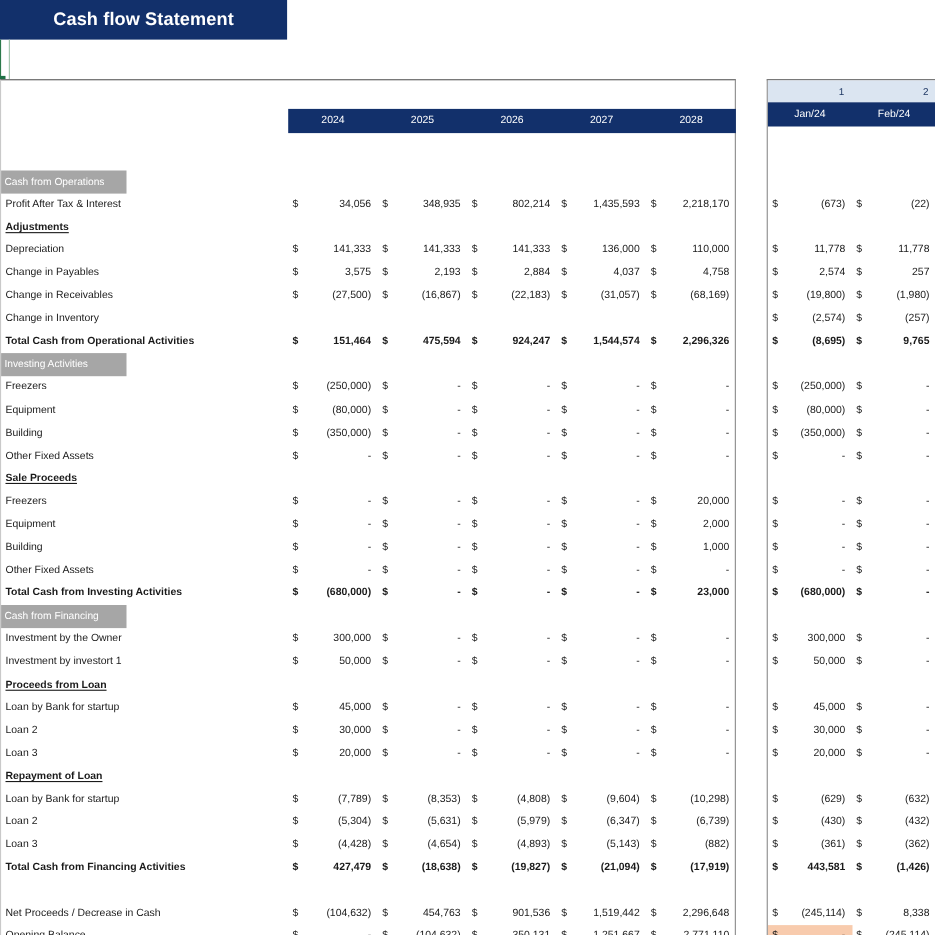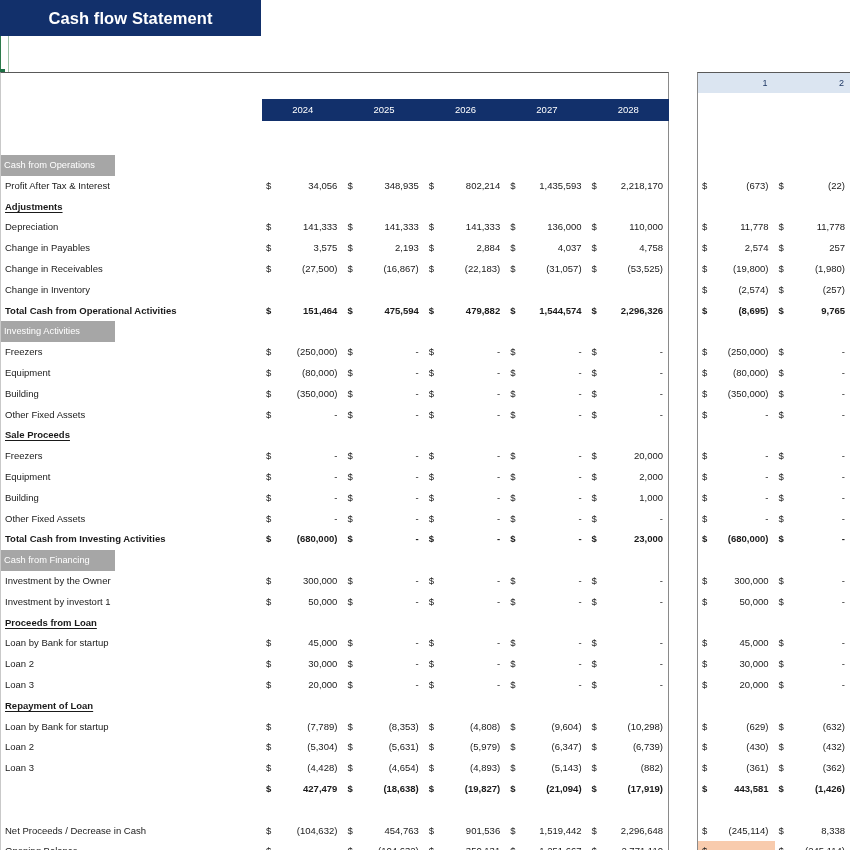--- a/index.html
+++ b/index.html
@@ -158,30 +158,30 @@
           <div class="num" style="left: 423.8px; width: 81.4px;"><span class="cur">$</span><span>2,884</span></div>
           <div class="num" style="left: 505.2px; width: 81.4px;"><span class="cur">$</span><span>4,037</span></div>
           <div class="num" style="left: 586.6px; width: 81.4px;"><span class="cur">$</span><span>4,758</span></div>
         </div>
         <div class="row" style="top: 186px;">
           <div class="label">Change in Receivables</div>
           <div class="num" style="left: 261px; width: 81.4px;"><span class="cur">$</span><span>(27,500)</span></div>
           <div class="num" style="left: 342.4px; width: 81.4px;"><span class="cur">$</span><span>(16,867)</span></div>
           <div class="num" style="left: 423.8px; width: 81.4px;"><span class="cur">$</span><span>(22,183)</span></div>
           <div class="num" style="left: 505.2px; width: 81.4px;"><span class="cur">$</span><span>(31,057)</span></div>
-          <div class="num" style="left: 586.6px; width: 81.4px;"><span class="cur">$</span><span>(53,525)</span></div>
+          <div class="num" style="left: 586.6px; width: 81.4px;"><span class="cur">$</span><span>(68,169)</span></div>
         </div>
         <div class="row" style="top: 206.8px; padding-left: 24px;">
           <div class="label">Change in Inventory</div>
         </div>
         <div class="row" style="top: 227.6px;">
           <div class="label total">Total Cash from Operational Activities</div>
           <div class="num bold" style="left: 261px; width: 81.4px;"><span class="cur">$</span><span>151,464</span></div>
           <div class="num bold" style="left: 342.4px; width: 81.4px;"><span class="cur">$</span><span>475,594</span></div>
-          <div class="num bold" style="left: 423.8px; width: 81.4px;"><span class="cur">$</span><span>479,882</span></div>
+          <div class="num bold" style="left: 423.8px; width: 81.4px;"><span class="cur">$</span><span>924,247</span></div>
           <div class="num bold" style="left: 505.2px; width: 81.4px;"><span class="cur">$</span><span>1,544,574</span></div>
           <div class="num bold" style="left: 586.6px; width: 81.4px;"><span class="cur">$</span><span>2,296,326</span></div>
         </div>
         <div class="row" style="top: 248.4px;">
           <div class="label section">Investing Activities</div>
         </div>
         <div class="row" style="top: 269.2px;">
           <div class="label">Freezers</div>
           <div class="num" style="left: 261px; width: 81.4px;"><span class="cur">$</span><span>(250,000)</span></div>
           <div class="num" style="left: 342.4px; width: 81.4px;"><span class="cur">$</span><span>-</span></div>
@@ -323,20 +323,21 @@
         </div>
         <div class="row" style="top: 685.2px;">
           <div class="label">Loan 3</div>
           <div class="num" style="left: 261px; width: 81.4px;"><span class="cur">$</span><span>(4,428)</span></div>
           <div class="num" style="left: 342.4px; width: 81.4px;"><span class="cur">$</span><span>(4,654)</span></div>
           <div class="num" style="left: 423.8px; width: 81.4px;"><span class="cur">$</span><span>(4,893)</span></div>
           <div class="num" style="left: 505.2px; width: 81.4px;"><span class="cur">$</span><span>(5,143)</span></div>
           <div class="num" style="left: 586.6px; width: 81.4px;"><span class="cur">$</span><span>(882)</span></div>
         </div>
         <div class="row" style="top: 706px;">
+          <div class="label total">Total Cash from Financing Activities</div>
           <div class="num bold" style="left: 261px; width: 81.4px;"><span class="cur">$</span><span>427,479</span></div>
           <div class="num bold" style="left: 342.4px; width: 81.4px;"><span class="cur">$</span><span>(18,638)</span></div>
           <div class="num bold" style="left: 423.8px; width: 81.4px;"><span class="cur">$</span><span>(19,827)</span></div>
           <div class="num bold" style="left: 505.2px; width: 81.4px;"><span class="cur">$</span><span>(21,094)</span></div>
           <div class="num bold" style="left: 586.6px; width: 81.4px;"><span class="cur">$</span><span>(17,919)</span></div>
         </div>
         <div class="row" style="top: 726.8px;"></div>
         <div class="row" style="top: 747.6px;">
           <div class="label">Net Proceeds / Decrease in Cash</div>
           <div class="num" style="left: 261px; width: 81.4px;"><span class="cur">$</span><span>(104,632)</span></div>
@@ -354,20 +355,24 @@
           <div class="num" style="left: 586.6px; width: 81.4px;"><span class="cur">$</span><span>2,771,110</span></div>
         </div>
       </div>
   </div>
 
   <div id="month-block">
     <div class="idx-row">
         <div class="idx-cell" style="left: 0px; width: 76.5px;">1</div>
         <div class="idx-cell" style="left: 76.5px; width: 76.5px;">2</div>
       </div>
+    <div id="month-hdr" class="hdr-row">
+        <div class="hdr-cell" style="left: 0px; width: 76.5px;">Jan/24</div>
+        <div class="hdr-cell" style="left: 76.5px; width: 76.5px;">Feb/24</div>
+      </div>
     <div id="month-rows">
         <div class="row" style="top: 82px;"></div>
         <div class="row" style="top: 102.8px;">
           <div class="num" style="left: 0px; width: 76.5px;"><span class="cur">$</span><span>(673)</span></div>
           <div class="num" style="left: 76.5px; width: 76.5px;"><span class="cur">$</span><span>(22)</span></div>
         </div>
         <div class="row" style="top: 123.6px;"></div>
         <div class="row" style="top: 144.4px;">
           <div class="num" style="left: 0px; width: 76.5px;"><span class="cur">$</span><span>11,778</span></div>
           <div class="num" style="left: 76.5px; width: 76.5px;"><span class="cur">$</span><span>11,778</span></div>

